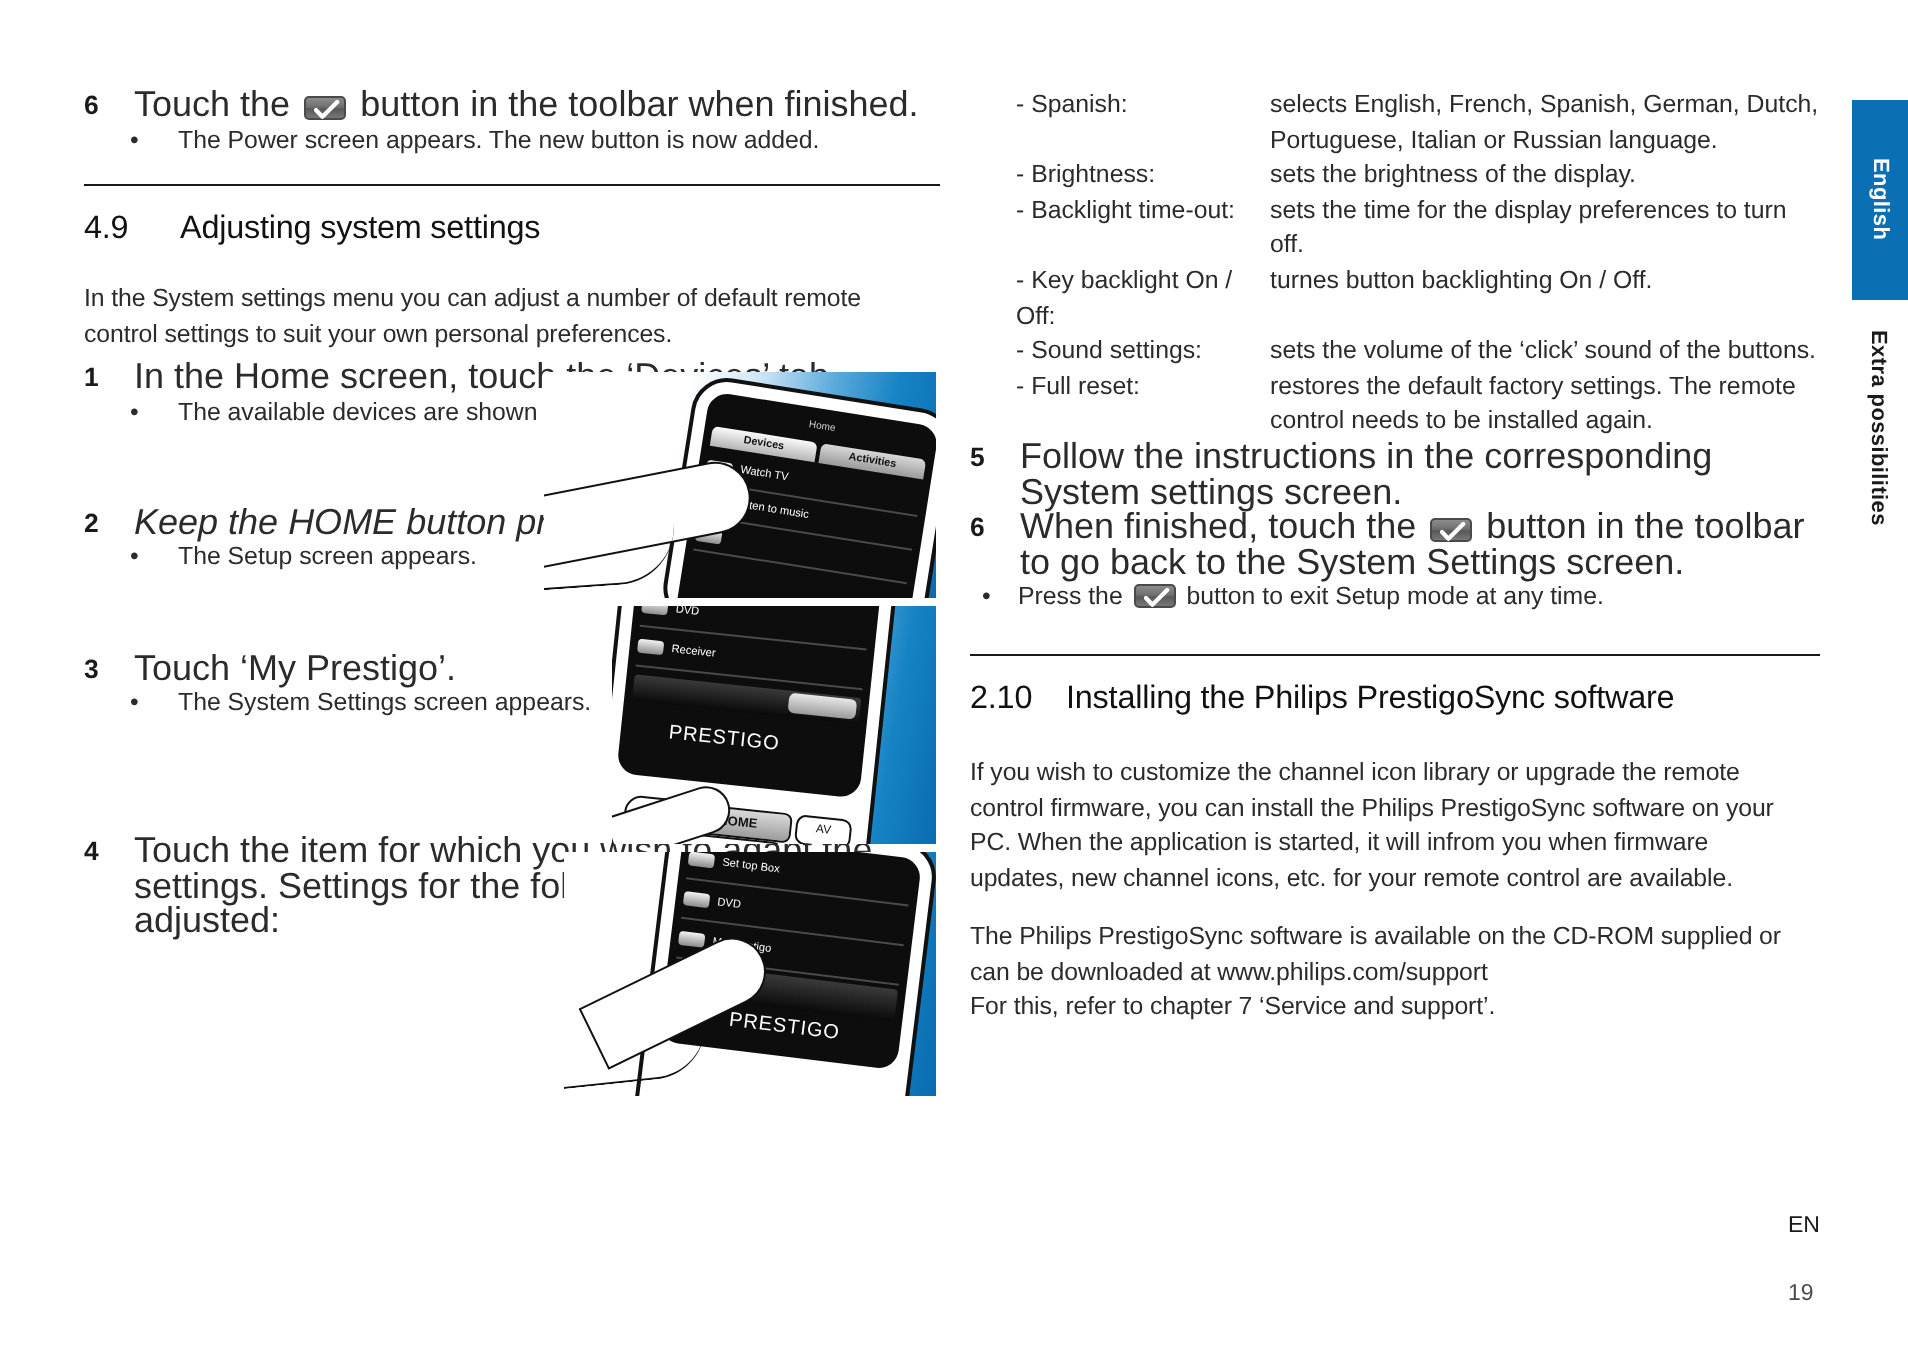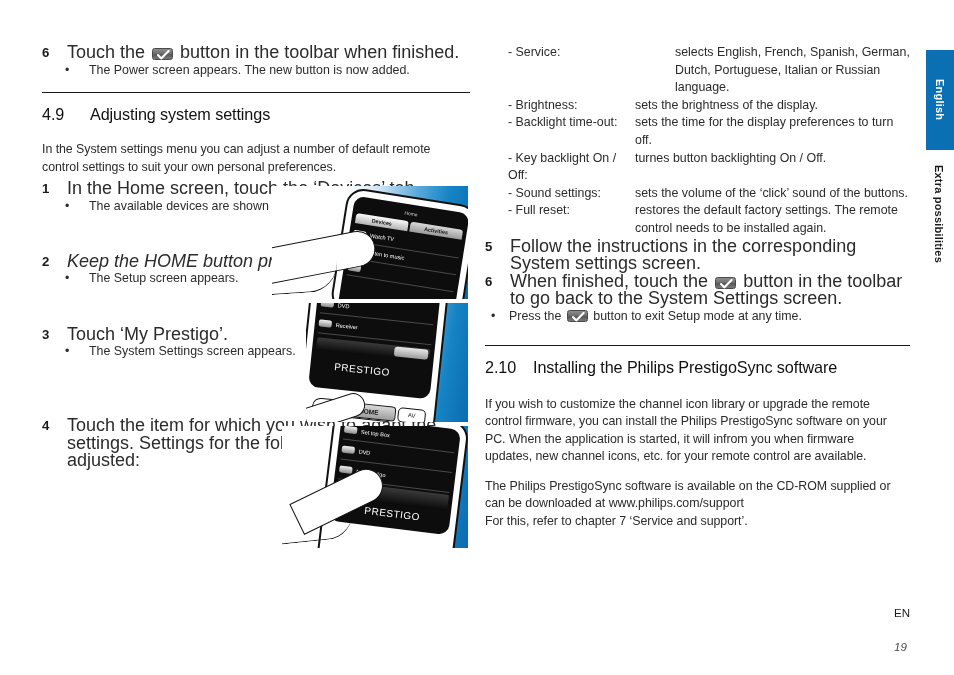--- a/index.html
+++ b/index.html
@@ -304,21 +304,21 @@
     position: absolute;
     right: 44px;
     bottom: 22px;
     display: flex;
     align-items: baseline;
     gap: 22px;
     font-size: 11.5px;
     color: #1a1a1a;
     flex-direction: column;
   }
-  .footer .pg { color: #4a4a4a; font-style: italic; }
+  .footer .pg { color: #4a4a4a; }
 </style>
 </head>
 <body>
 
 <div class="page">
 
   <div class="col-left">
 
     <div class="step">
       <div class="step-num">6</div>
@@ -460,22 +460,22 @@
     </div>
 
     <div class="finger" style="left:10px; top:56px; width:92px; height:32px; border-radius:0 24px 24px 0; transform:rotate(-26deg);"></div>
     <div class="finger" style="left:-6px; top:88px; width:78px; height:26px; border:none; background:transparent; border-bottom:1.8px solid #111; border-radius:0 0 40px 0; transform:rotate(-6deg);"></div>
   </div>
 
   <div class="col-right">
 
     <div>
       <div class="def-row">
-        <div class="def-term">- Service:</div>
-        <div class="def-desc" style="width:248px;margin-left:40px;">selects English, French, Spanish, German, Dutch, Portuguese, Italian or Russian language.</div>
+        <div class="def-term">- Spanish:</div>
+        <div class="def-desc" style="width:248px;">selects English, French, Spanish, German, Dutch, Portuguese, Italian or Russian language.</div>
       </div>
       <div class="def-row">
         <div class="def-term">- Brightness:</div>
         <div class="def-desc">sets the brightness of the display.</div>
       </div>
       <div class="def-row">
         <div class="def-term">- Backlight time-out:</div>
         <div class="def-desc" style="width:252px;">sets the time for the display preferences to turn off.</div>
       </div>
       <div class="def-row">

